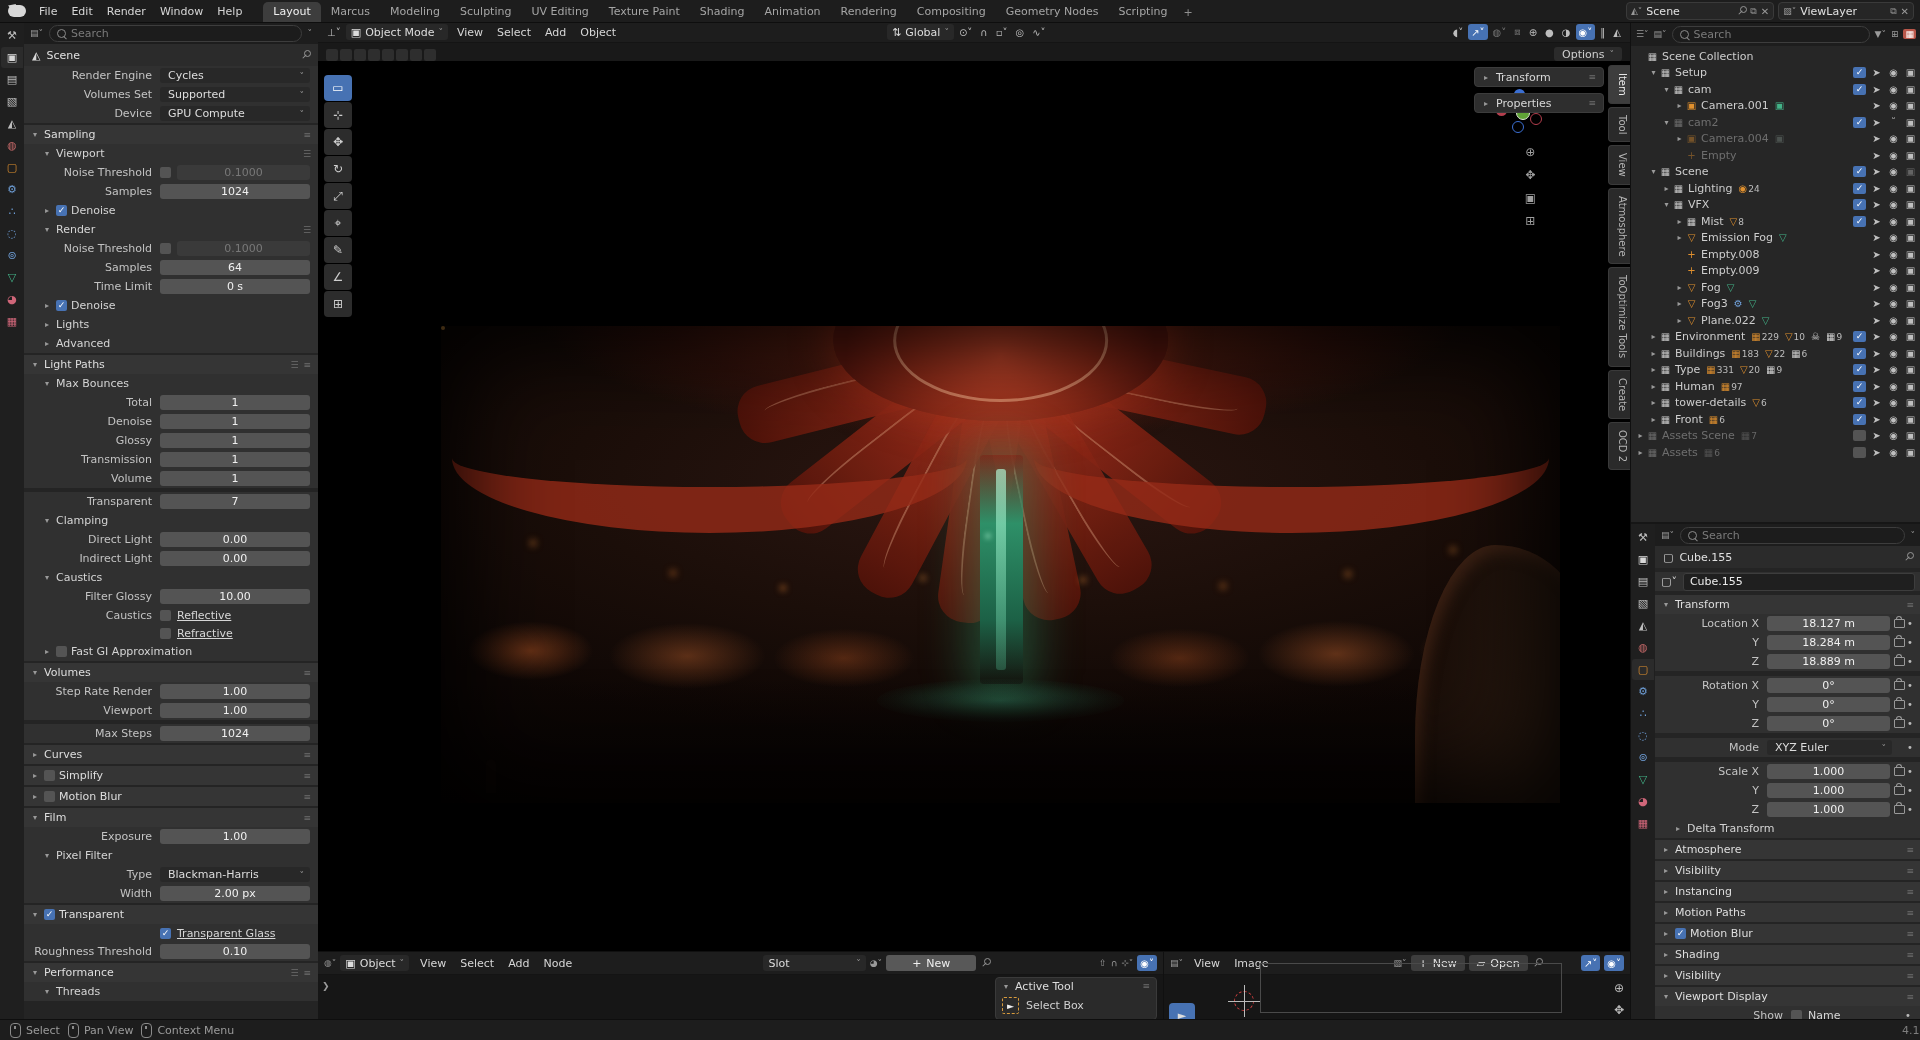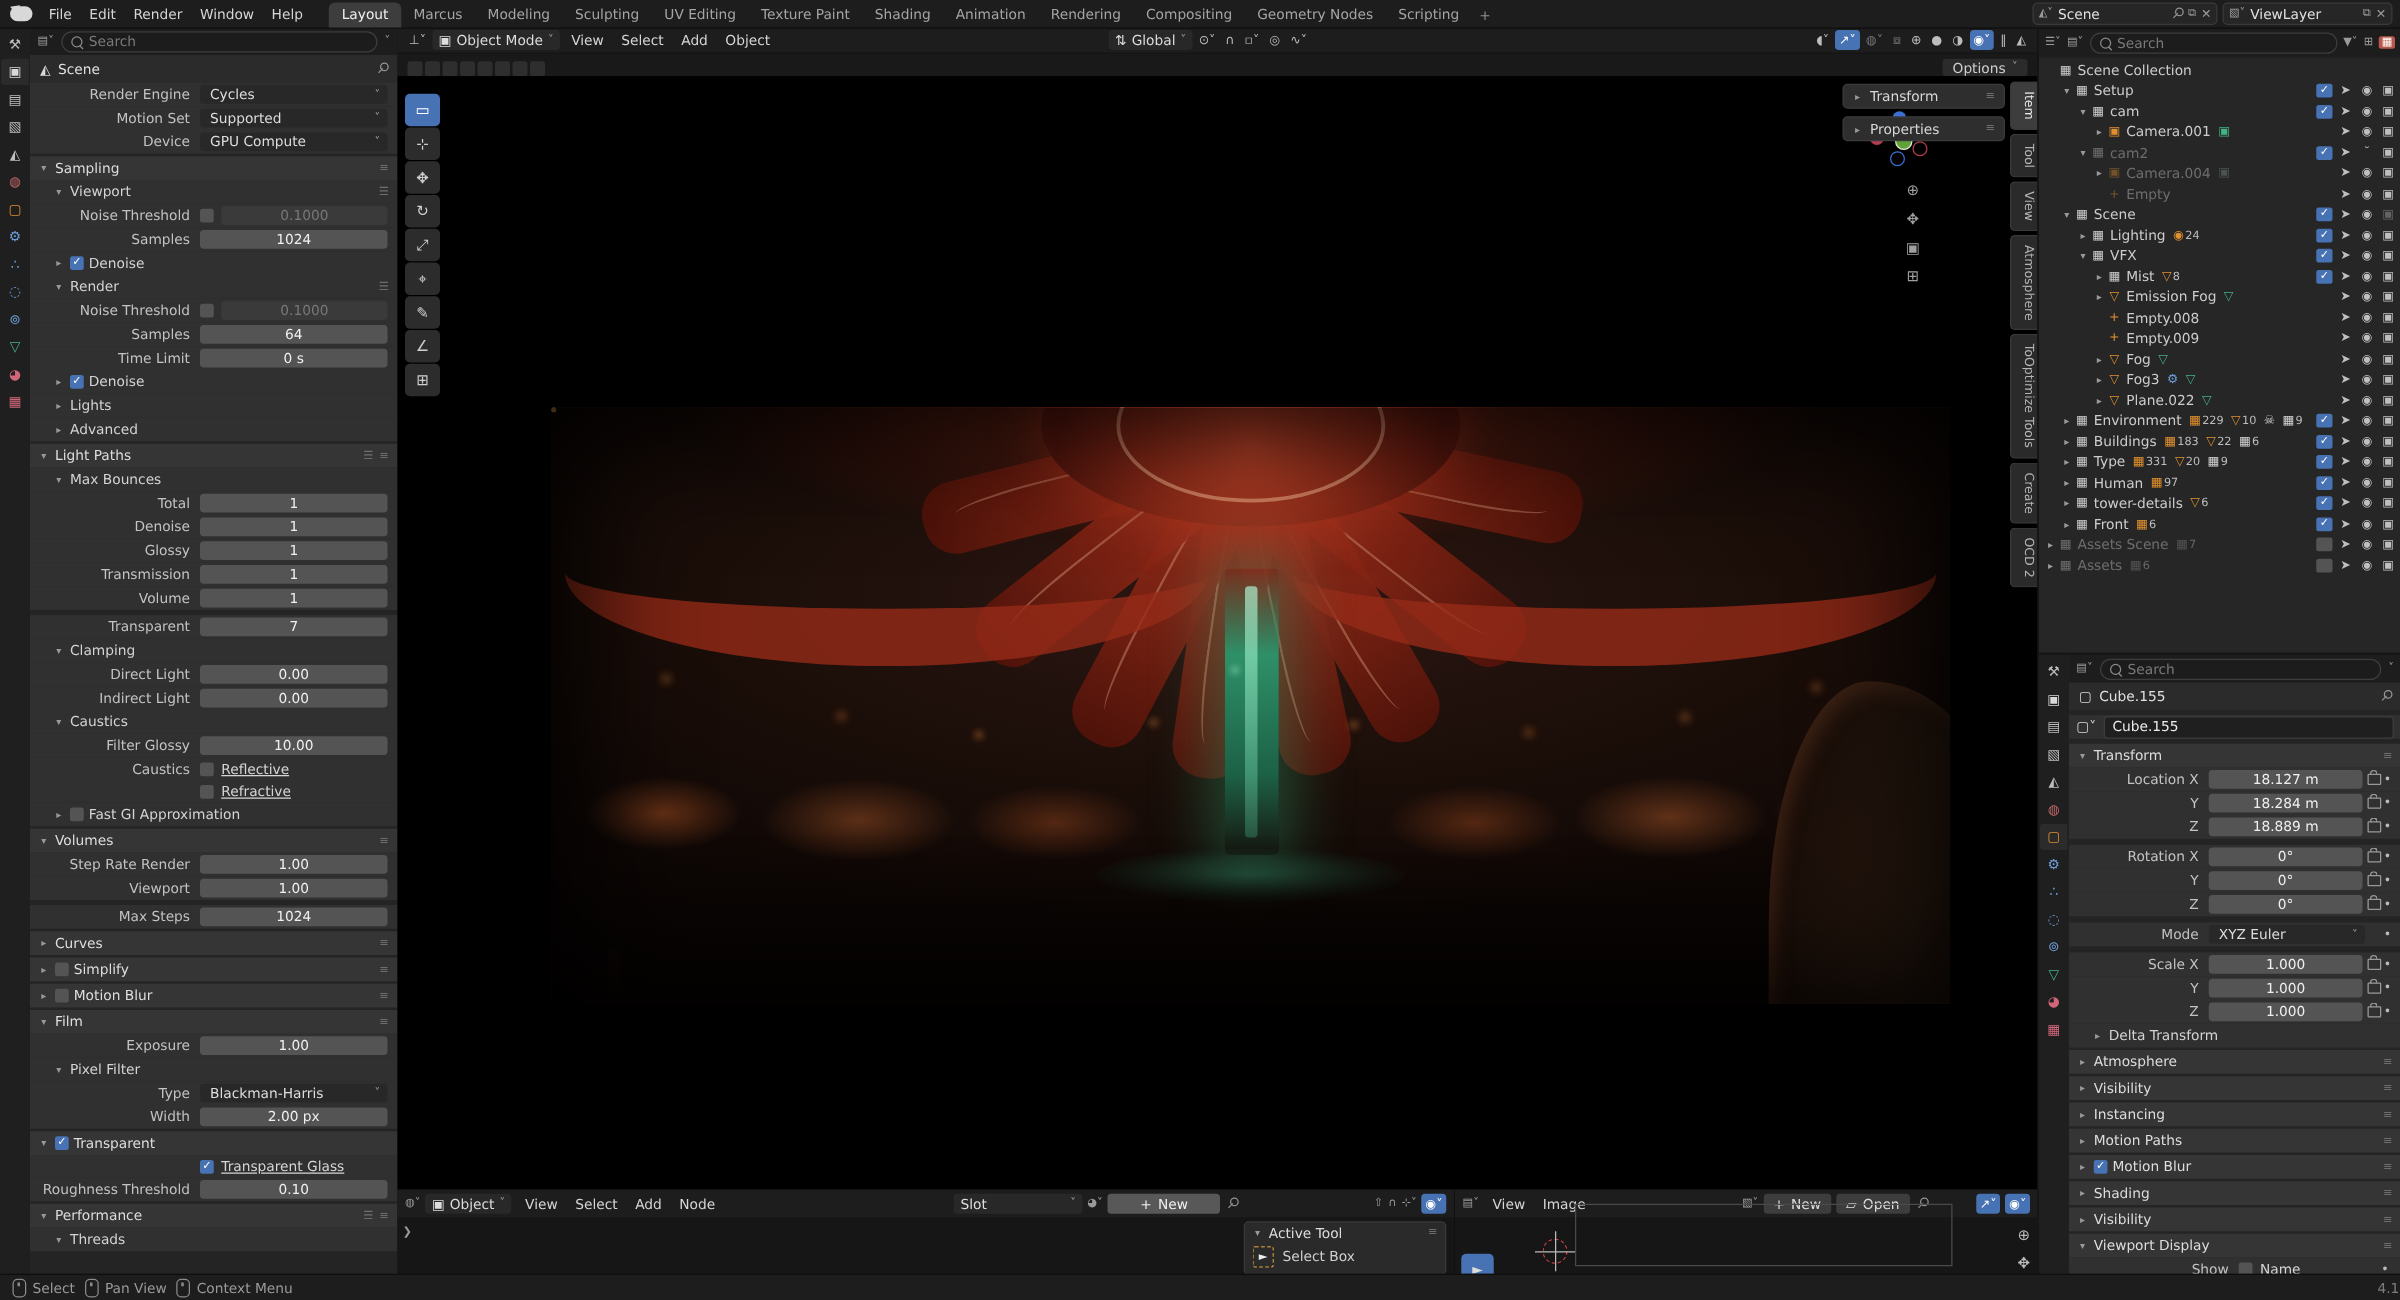--- a/index.html
+++ b/index.html
@@ -272,21 +272,21 @@
         <div class="crumb">
           <span style="color:#d8d8d8">◭</span>
           <span>Scene</span>
           <span class="pin" style="margin-left:auto"></span>
         </div>
       <div class="prow">
             <span class="lb">Render Engine</span>
             <span class="fld dd">Cycles</span>
           </div>
           <div class="prow">
-            <span class="lb">Motion Set</span>
+            <span class="lb">Volumes Set</span>
             <span class="fld dd">Supported</span>
           </div>
           <div class="prow">
             <span class="lb">Device</span>
             <span class="fld dd">GPU Compute</span>
           </div>
           <div class="sec">
             <span class="caret">▾</span>
             <span>Sampling</span>
             <span class="grip" style="margin-left: auto;">≡</span>

